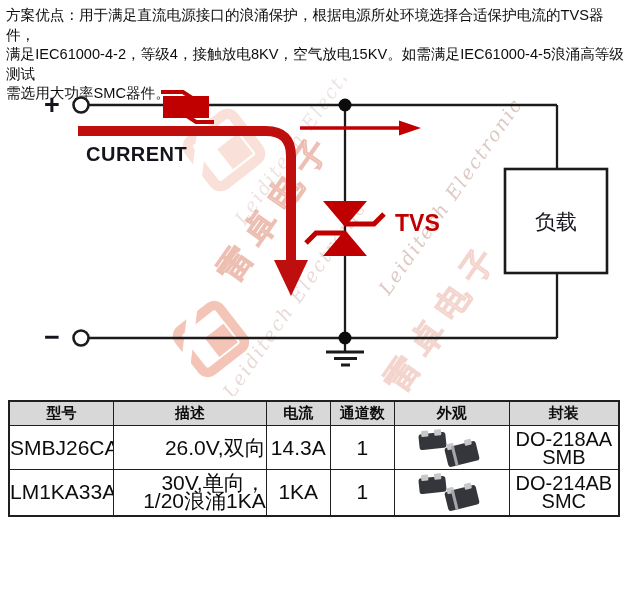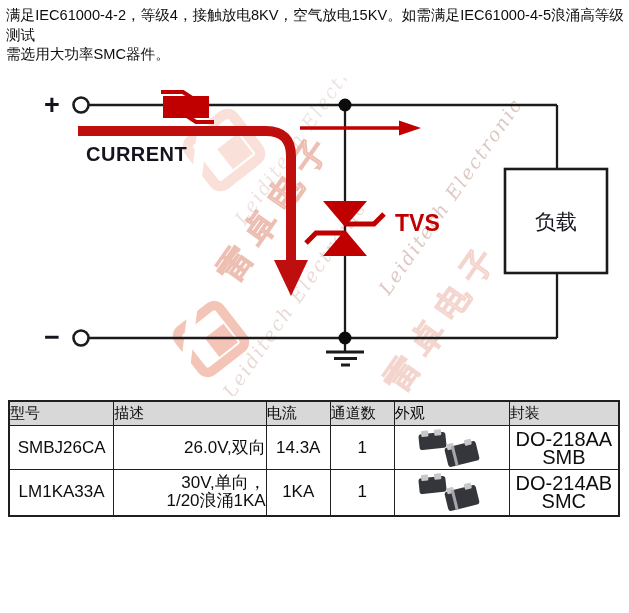--- a/index.html
+++ b/index.html
@@ -22,42 +22,43 @@
   .red-stroke{stroke:#c00000;fill:none;}
   .label-dark{fill:#14141e;font-weight:bold;}
   .wm-cn{fill:none;stroke:#e08a74;stroke-width:1.1;font-size:33px;letter-spacing:11px;font-weight:bold;}
   .wm-en{fill:#c9a39a;font-size:19px;font-style:italic;letter-spacing:2px;font-family:"DejaVu Serif","Liberation Serif",serif;}
   
   #table-wrap{position:absolute;left:8px;top:400px;}
   table{border-collapse:collapse;table-layout:fixed;width:612px;background:#fff;}
   th,td{border:1.6px solid #1f1f1f;overflow:hidden;}
   table{border:2.2px solid #1f1f1f;}
   th{
-    background:#d8d8d8;font-size:15px;font-weight:normal;color:#0d0d0d;
-    height:21px;padding:1px 0;text-align:left;
+    background:#d8d8d8;font-size:15px;font-weight:bold;color:#0d0d0d;
+    height:21px;padding:1px 0;text-align:center;
   }
-  td{font-size:17px;color:#0d0d0d;text-align:center;padding:0;}
+  td{font-size:21px;color:#0d0d0d;text-align:center;padding:0;}
   tr.row{height:44px;}
   tr.row-tall{height:46px;}
   td.desc{text-align:right;padding-left:11px;line-height:18px;}
   td.pkg{line-height:18px;font-size:20px;}
   
   .chips{position:relative;width:100%;height:42px;}
   .chip{position:absolute;background:#34363b;border-radius:3px;}
   .chip .tab{position:absolute;background:#c7c8ca;width:7px;height:6px;top:-3px;border-radius:1px;}
   .chip .t1{left:3px;}
   .chip .t2{right:4px;}
   .chip .band{position:absolute;left:7px;top:0;width:3px;height:100%;background:#a4a6aa;}
   .chip-a{width:27px;height:16px;left:24px;top:6px;transform:rotate(-6deg);}
   .chip-b{width:32px;height:20px;left:51px;top:17px;transform:rotate(-14deg);}
 </style>
 </head>
 <body>
 
 <div id="intro">
+  <div>方案优点：用于满足直流电源接口的浪涌保护，根据电源所处环境选择合适保护电流的TVS器件，</div>
   <div>满足IEC61000-4-2，等级4，接触放电8KV，空气放电15KV。如需满足IEC61000-4-5浪涌高等级测试</div>
   <div>需选用大功率SMC器件。</div>
 </div>
 
 <svg id="circuit" viewBox="0 78 629 318">
   <defs>
     <g id="wm-logo">
       <rect x="-35" y="-35" width="70" height="70" rx="10" fill="none" stroke="currentColor" stroke-width="13"></rect>
       <line x1="-56" y1="14" x2="14" y2="-56" stroke="#ffffff" stroke-width="13"></line>
       <rect x="-6" y="-6" width="32" height="32" fill="currentColor"></rect>

